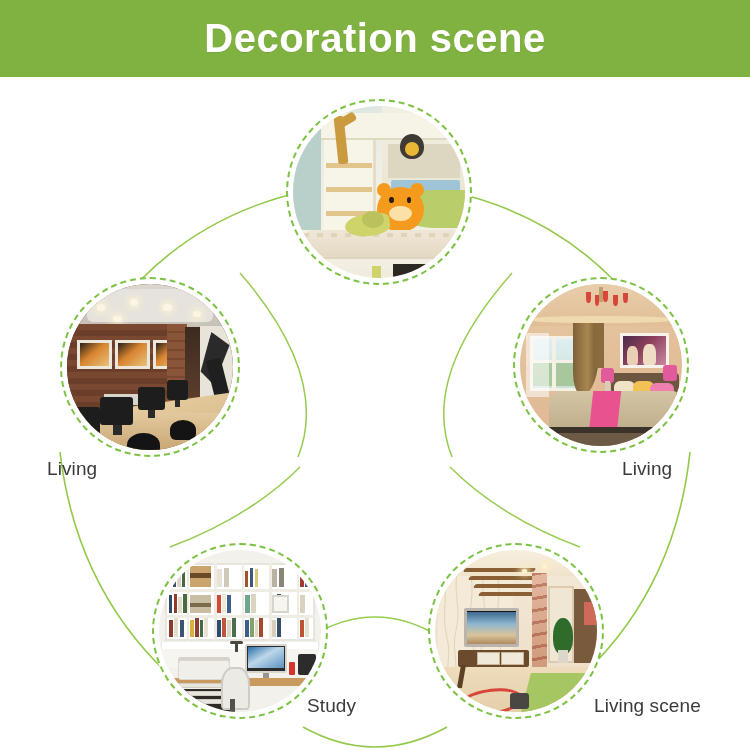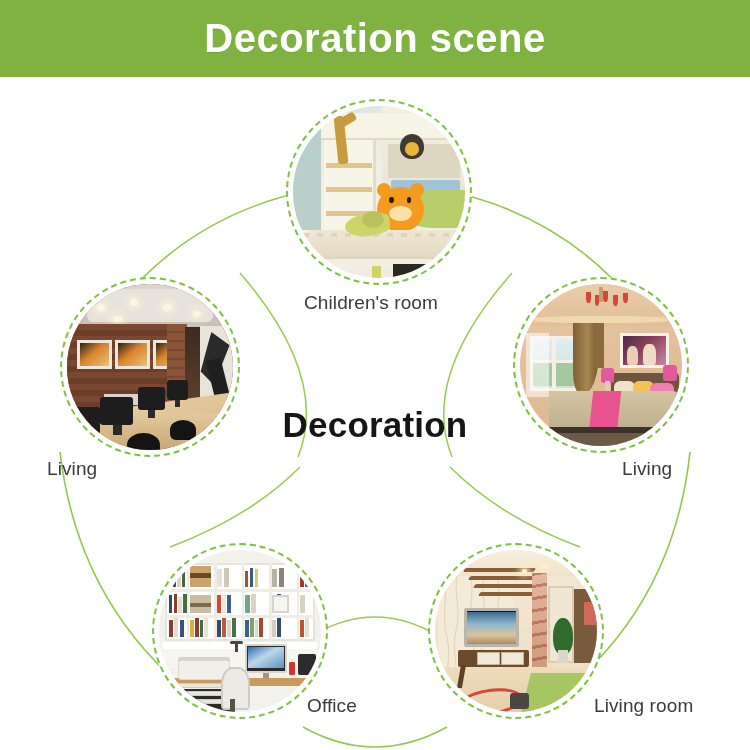--- a/index.html
+++ b/index.html
@@ -261,21 +261,20 @@
         <div class="ph kr-bed"></div>
         <div class="ph kr-bedTex"></div>
         <div class="ph kr-croc"></div>
         <div class="ph kr-croc2"></div>
         <div class="ph kr-bedFrm"></div>
         <div class="ph kr-dark"></div>
         <div class="ph kr-leg"></div>
       </div>
     </div>
   </div>
-  <div class="scene-label" style="left:304px; top:215px;">Children's room</div>
 
   <div class="scene-node" style="left:513px; top:200px; width:176px; height:176px;">
     <div class="scene-circle" style="width:176px; height:176px;">
       <div class="scene-photo">
         <div class="ph br-bg"></div>
         <div class="ph br-ceil"></div>
         <div class="ph br-cove"></div>
         <div class="ph br-stem"></div>
         <div class="ph br-chand">
           <span class="br-cb" style="left:2%;"></span>
@@ -344,21 +343,21 @@
         <div class="ph lr-pot"></div>
         <div class="ph lr-cab"></div>
         <div class="ph lr-dr1"></div>
         <div class="ph lr-dr2"></div>
         <div class="ph lr-leg"></div>
         <div class="ph lr-rug"></div>
         <div class="ph lr-sw"></div>
       </div>
     </div>
   </div>
-  <div class="scene-label" style="left:594px; top:618px;">Living room</div>
+  <div class="scene-label" style="left:594px; top:618px;">Living scene</div>
 
   <div class="scene-node" style="left:152px; top:466px; width:176px; height:176px;">
     <div class="scene-circle" style="width:176px; height:176px;">
       <div class="scene-photo">
         <div class="ph st-bg"></div>
         <div class="ph st-shelf"></div>
         <div class="ph st-vdiv" style="left:17%;"></div>
         <div class="ph st-vdiv" style="left:34%;"></div>
         <div class="ph st-vdiv" style="left:51%;"></div>
         <div class="ph st-vdiv" style="left:68%;"></div>
@@ -433,21 +432,21 @@
         <div class="ph st-tray" style="top:82%;"></div>
         <div class="ph st-tray" style="top:87%;"></div>
         <div class="ph st-tray" style="top:92%;"></div>
         <div class="ph st-pr2"></div>
         <div class="ph st-pr"></div>
         <div class="ph st-chair"></div>
         <div class="ph st-chairL"></div>
       </div>
     </div>
   </div>
-  <div class="scene-label" style="left:307px; top:618px;">Office</div>
+  <div class="scene-label" style="left:307px; top:618px;">Study</div>
 
   <div class="scene-node" style="left:60px; top:200px; width:180px; height:180px;">
     <div class="scene-circle" style="width:180px; height:180px;">
       <div class="scene-photo">
         <div class="ph of-bg"></div>
         <div class="ph of-ceil"></div>
         <div class="ph of-ceil2"></div>
         <div class="ph of-dl" style="left:18%; top:12%;"></div>
         <div class="ph of-dl" style="left:38%; top:9%;"></div>
         <div class="ph of-dl" style="left:58%; top:12%;"></div>
@@ -472,15 +471,14 @@
         <div class="ph of-mon" style="left:20%; top:68%; width:20%; height:17%;"></div>
         <div class="ph of-st" style="left:28%; top:85%; width:5%;  height:6%;"></div>
         <div class="ph of-mon" style="left:-4%; top:74%; width:24%; height:20%;"></div>
         <div class="ph of-ch" style="left:36%; top:90%; width:20%; height:14%;"></div>
         <div class="ph of-ch" style="left:62%; top:82%; width:16%; height:12%;"></div>
       </div>
     </div>
   </div>
   <div class="scene-label" style="left:47px; top:381px;">Living</div>
 
-  <div id="center-title">Decoration</div>
 
 </div>
 
 </body></html>

